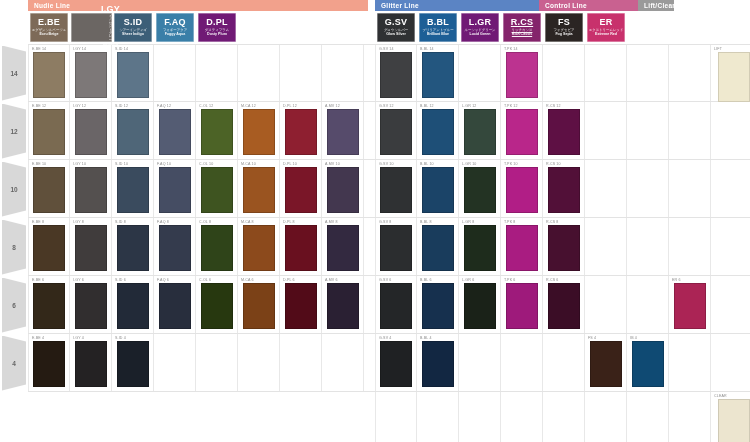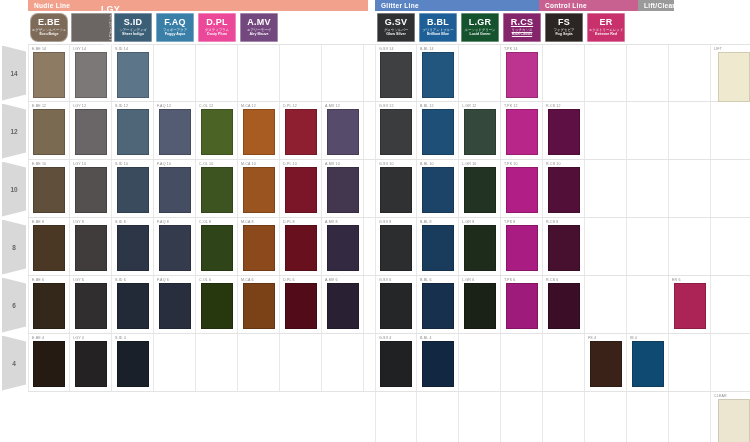--- a/index.html
+++ b/index.html
@@ -92,21 +92,21 @@
   <div class="panel panel-left">
 
     <div class="band-row">
       <div class="band-spacer"></div>
       <div class="band" id="L-band0" style="background: rgb(242, 161, 140); width: 340px;">Nudie Line</div>
     </div>
 
     <div class="tile-row">
       <div class="tile-spacer"></div>
       <div class="tile-cell">
-        <div class="tile" id="L-tile0" style="background: rgb(125, 106, 88); border-radius: 8px;">
+        <div class="tile" id="L-tile0" style="background: rgb(125, 106, 88);">
           <div class="code">E.BE</div>
           <div class="jp">エグザンシルベージュ</div>
           <div class="en">Ecru Beige</div>
         </div>
       </div>
       <div class="tile-cell">
         <div class="tile" id="L-tile1" style="background: rgb(107, 102, 99); padding-left: 39px;">
           <div class="code">I.GY</div>
           <div class="jp">イノセントグレー</div>
           <div class="en">Innocent Gray</div>
@@ -120,31 +120,24 @@
         </div>
       </div>
       <div class="tile-cell">
         <div class="tile" id="L-tile3" style="background: rgb(58, 127, 168);">
           <div class="code">F.AQ</div>
           <div class="jp">フォギーアクア</div>
           <div class="en">Foggy Aqua</div>
         </div>
       </div>
       <div class="tile-cell">
-        <div class="tile" id="L-tile6" style="background: #ec4899;">
+        <div class="tile" id="L-tile6" style="background: #701a75;">
           <div class="code">D.PL</div>
           <div class="jp">ダスティプラム</div>
           <div class="en">Dusty Plum</div>
-        </div>
-      </div>
-      <div class="tile-cell">
-        <div class="tile" id="L-tile7" style="background: rgb(115, 72, 126);">
-          <div class="code">A.MV</div>
-          <div class="jp">エアリーモーヴ</div>
-          <div class="en">Airy Mauve</div>
         </div>
       </div>
     </div>
 
     <div class="grid-wrap">
       <div class="levels-col" id="L-levels">
           <div class="lvl">
             <div class="chev">
               <span>14</span>
             </div>
@@ -401,21 +394,21 @@
         </div>
       </div>
       <div class="tile-cell">
         <div class="tile" id="R-tile1" style="background: rgb(29, 95, 150);">
           <div class="code">B.BL</div>
           <div class="jp">ブリリアントブルー</div>
           <div class="en">Brilliant Blue</div>
         </div>
       </div>
       <div class="tile-cell">
-        <div class="tile" id="R-tile2" style="background: #14532d;">
+        <div class="tile" id="R-tile2" style="background: #701a75;">
           <div class="code">L.GR</div>
           <div class="jp">ルーシッドグリーン</div>
           <div class="en">Lucid Green</div>
         </div>
       </div>
       <div class="tile-cell">
         <div class="tile" id="R-tile4" style="background: rgb(132, 36, 107); text-decoration: underline;">
           <div class="code">R.CS</div>
           <div class="jp">リッチカシス</div>
           <div class="en">Rich Cassis</div>

